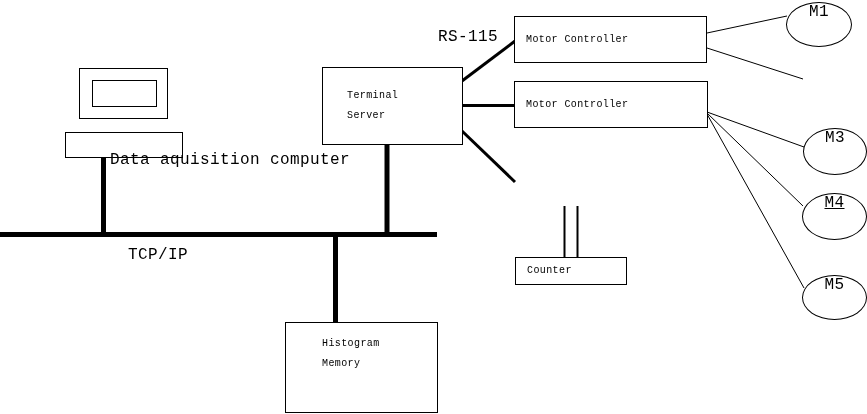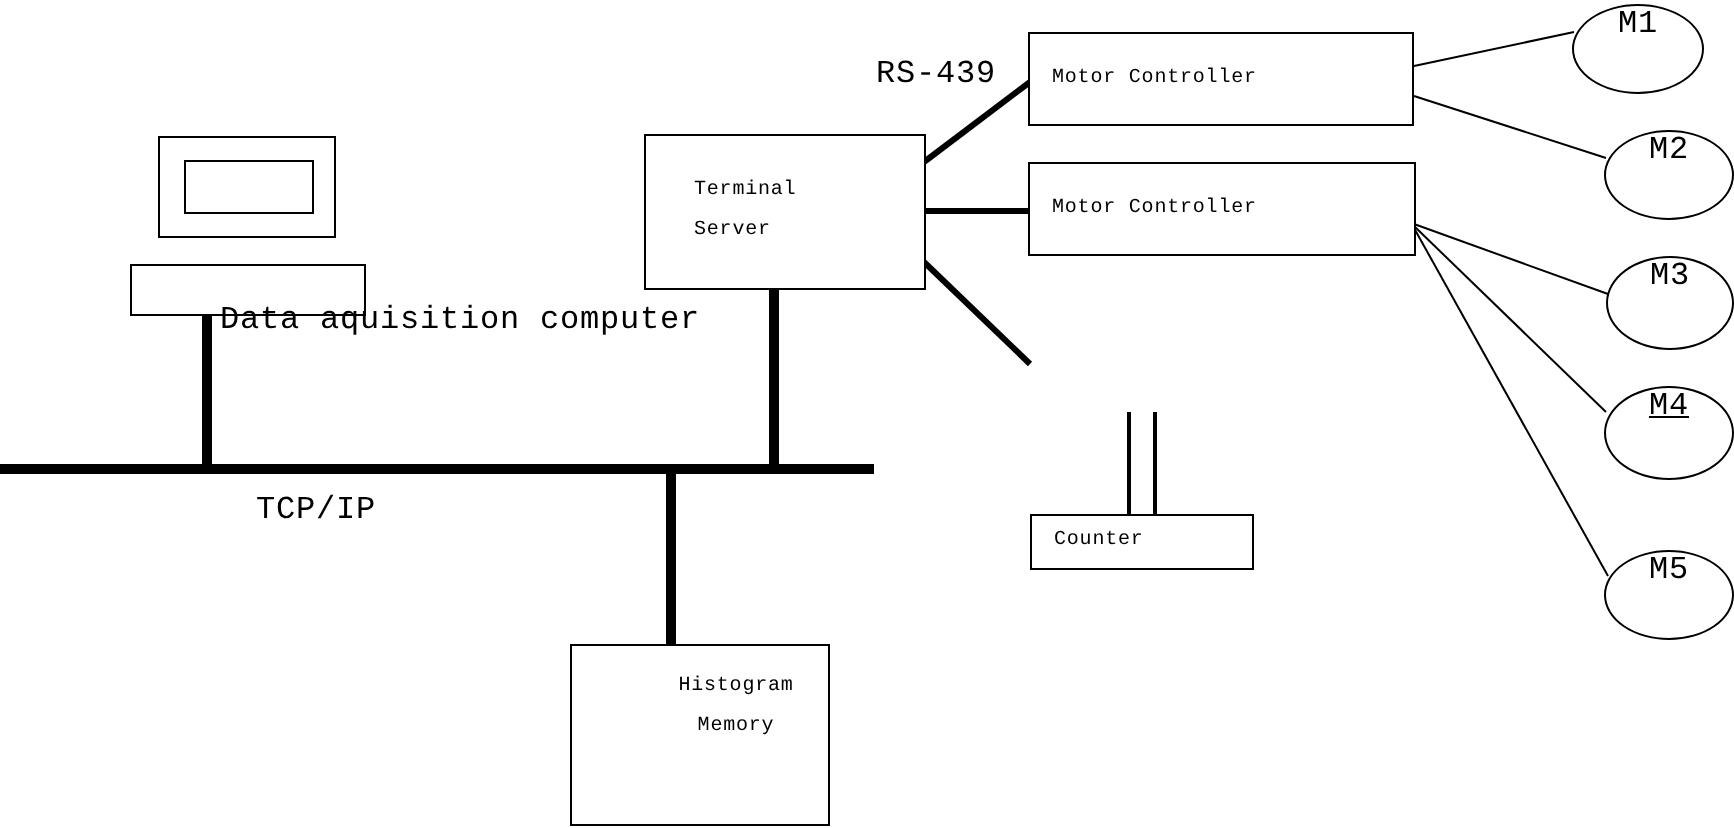--- a/index.html
+++ b/index.html
@@ -91,40 +91,37 @@
     <line x1="564.5" y1="206" x2="564.5" y2="258" stroke="#000" stroke-width="2"></line>
     <line x1="577.5" y1="206" x2="577.5" y2="258" stroke="#000" stroke-width="2"></line>
   </svg>
 
   <div class="iconrect" style="left:79px; top:68px; width:89px; height:51px;"></div>
   <div class="iconrect" style="left:92px; top:80px; width:65px; height:27px;"></div>
   <div class="iconrect" style="left:65px; top:132px; width:118px; height:26px;"></div>
 
   <div class="freelabel" style="left:66px; top:152px;margin-left:44px;">Data aquisition computer</div>
   <div class="freelabel" style="left:128px; top:247px;">TCP/IP</div>
-  <div class="freelabel" style="left:438px; top:29px;">RS-439</div>
+  <div class="freelabel" style="left:438px; top:29px;">RS-115</div>
 
   <div class="box" style="left:322px; top:67px; width:141px; height:78px; padding:18px 0 0 24px;">Terminal
 Server</div>
 
   <div class="box vcenter" style="left:514px; top:16px; width:193px; height:47px; padding-left:11px;">Motor Controller</div>
 
   <div class="box vcenter" style="left:514px; top:81px; width:194px; height:47px; padding-left:11px;">Motor Controller</div>
 
 
   <div class="box" style="left:515px; top:257px; width:112px; height:28px; padding:3px 0 0 11px;">Counter</div>
 
-  <div class="box" style="left:285px; top:322px; width:130px; height:91px; padding:11px 0 0 36px;text-align:center;">Histogram
+  <div class="box" style="left:285px; top:322px; width:153px; height:91px; padding:11px 0 0 36px;">Histogram
 Memory</div>
 
   <div class="ellipse" style="left:786px; top:2px; width:66px; height:45px;">
     <span>M1</span>
-  </div>
-  <div class="ellipse" style="left:802px; top:65px; width:65px; height:45px;">
-    <span>M2</span>
   </div>
   <div class="ellipse" style="left:803px; top:128px; width:64px; height:47px;">
     <span>M3</span>
   </div>
   <div class="ellipse" style="left:802px; top:193px; width:65px; height:47px;text-decoration:underline;">
     <span>M4</span>
   </div>
   <div class="ellipse" style="left:802px; top:275px; width:65px; height:45px;">
     <span>M5</span>
   </div>

